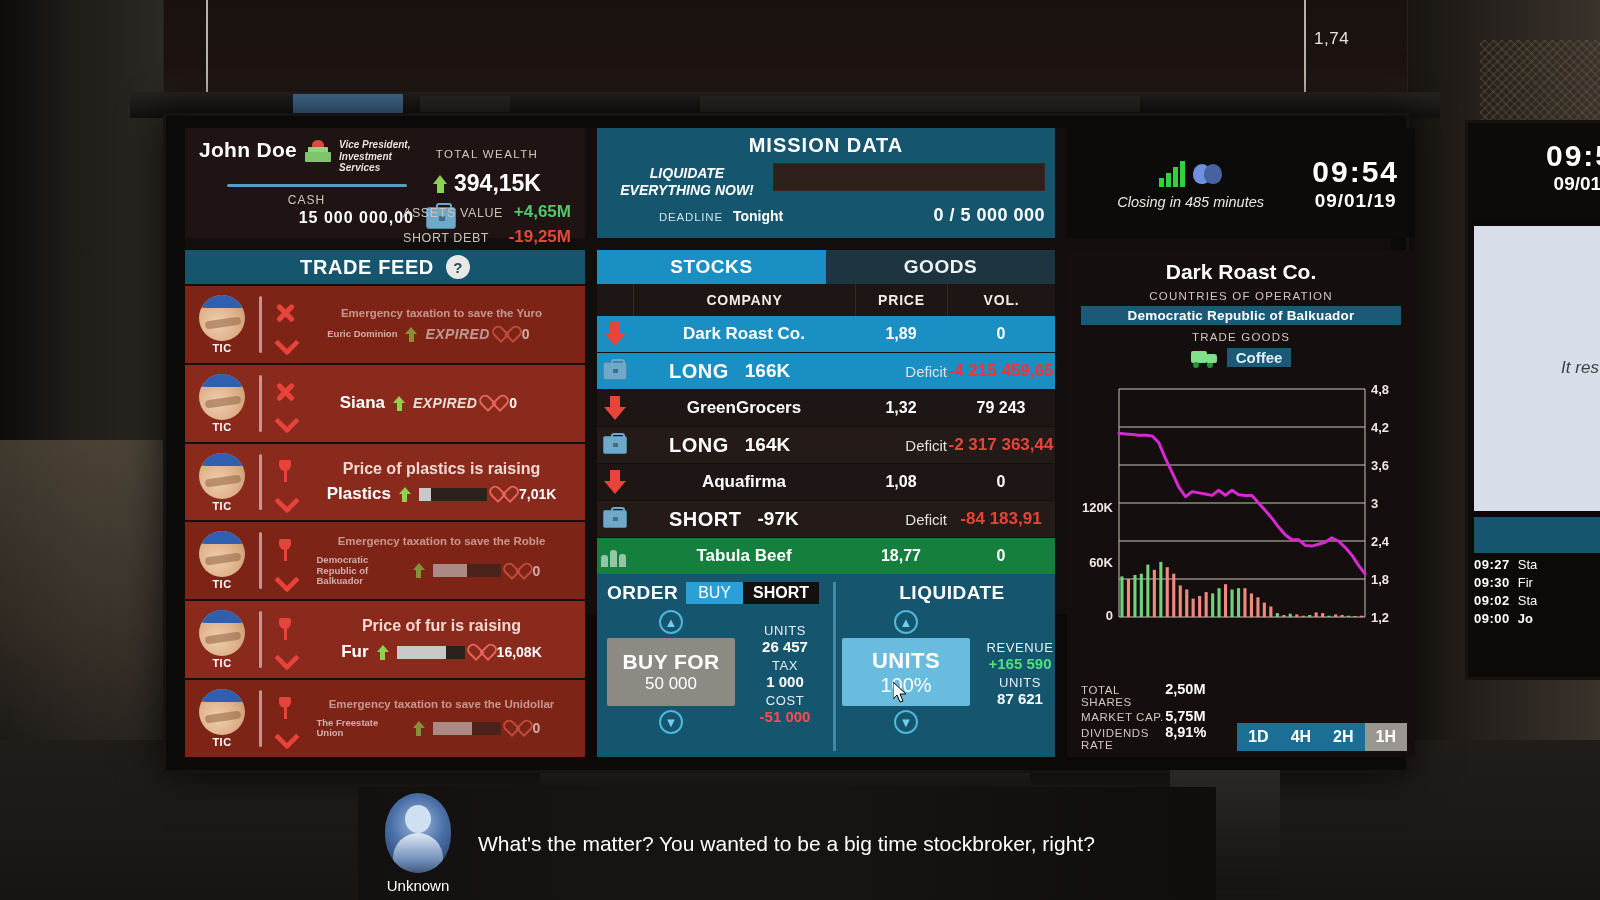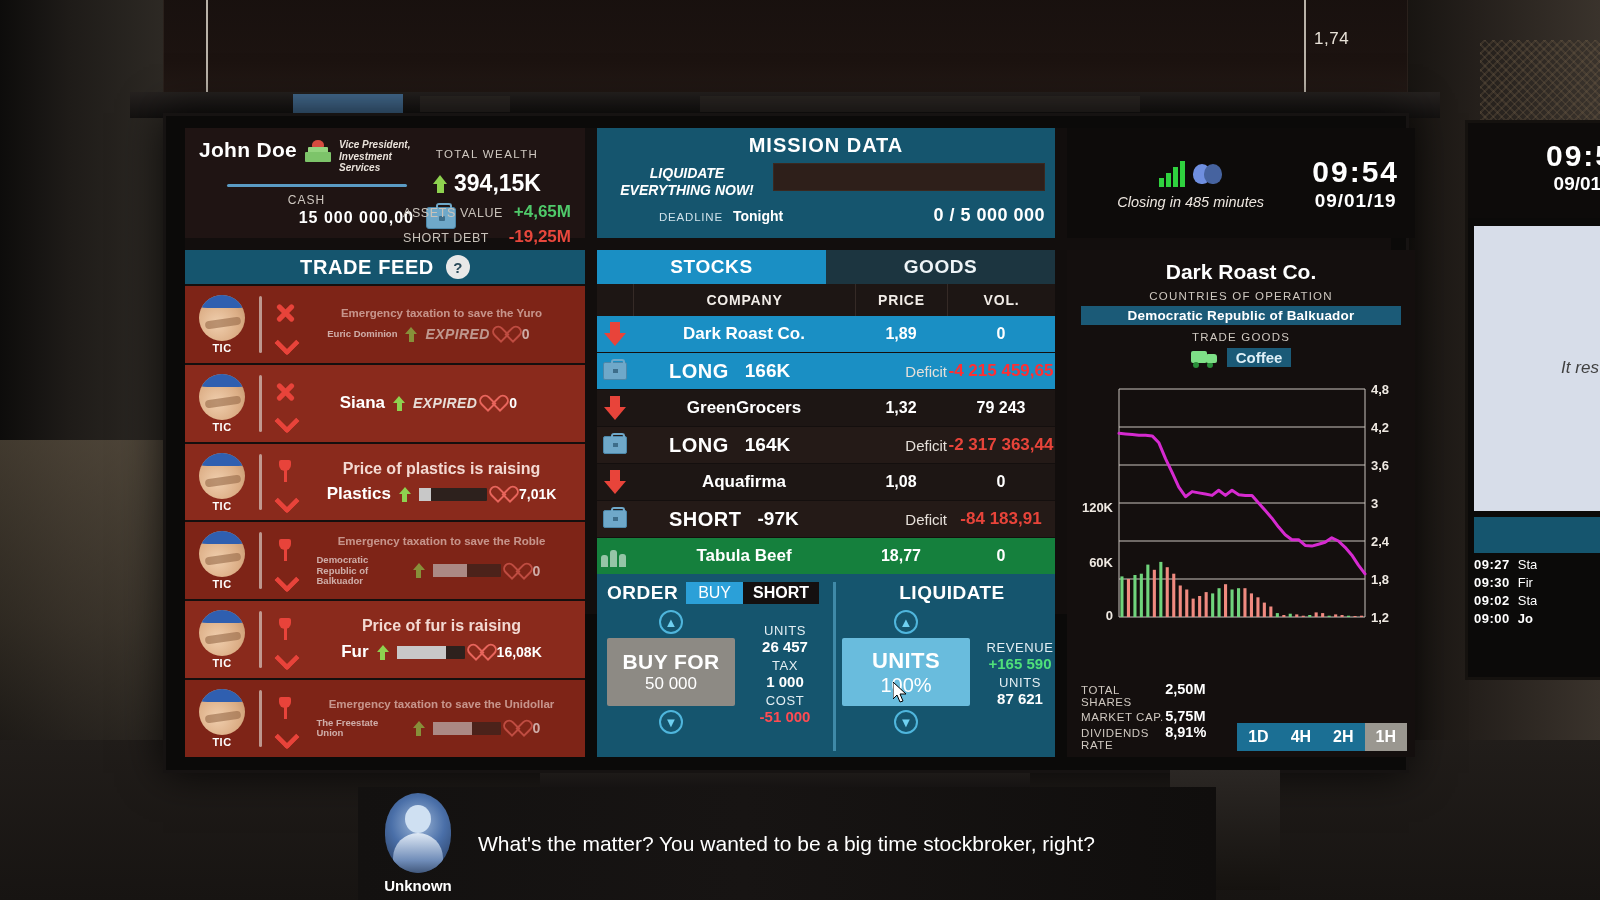--- a/index.html
+++ b/index.html
@@ -415,21 +415,21 @@
   }
   .dlg-portrait:before {
     content:""; position:absolute; left:20px; top:12px; width:26px; height:28px;
     background:#cfe0f2; border-radius:50%;
   }
   .dlg-portrait:after {
     content:""; position:absolute; left:8px; top:40px; width:50px; height:46px;
     background:linear-gradient(180deg,#dfe9f5 0%,#6f8cb8 60%,#2c3f5e 100%);
     border-radius:26px 26px 0 0;
   }
-  .dlg-name { font-size:15px; font-weight:bold; margin-top:4px; }
+  .dlg-name { font-size:15px; font-weight:normal; margin-top:4px; }
   .dlg-text { font-size:21px; line-height:1.5; color:#fff; max-width:700px; }
 
   
   .cursor { position:absolute; left:893px; top:682px; width:14px; height:21px; z-index:60; }
 </style>
 </head>
 <body>
 
 <div class="room">
   <div class="wall-left"></div>

